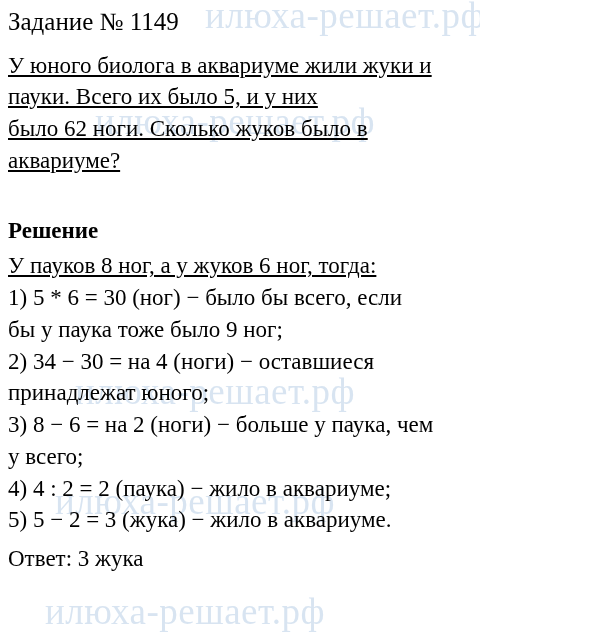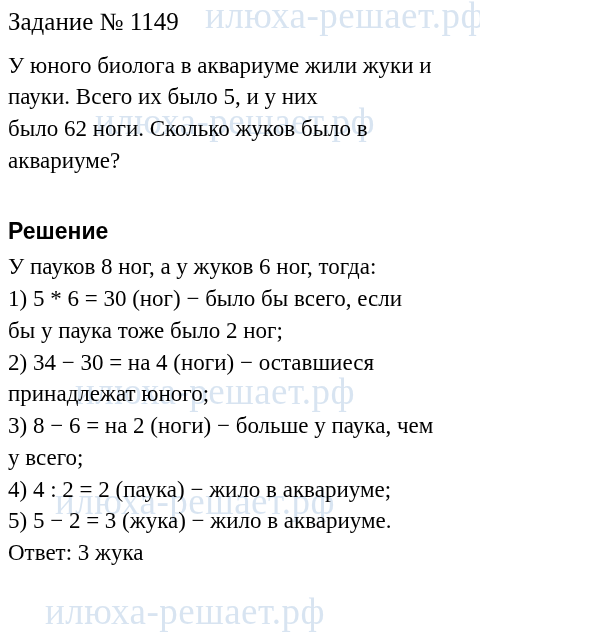--- a/index.html
+++ b/index.html
@@ -57,47 +57,48 @@
     font-weight: normal;
     margin: 0 0 14px 0;
     line-height: 1.1;
     font-family: "Liberation Serif", serif;
   }
   p.para {
     font-size: 23px;
     line-height: 1.38;
     margin: 0 0 0 0;
     font-family: "Liberation Serif", serif;
+    text-decoration: underline;
   }
   .problem {
     margin-bottom: 0;
   }
   .gap {
     height: 42px;
   }
   h2.subtitle {
     font-size: 23px;
     font-weight: bold;
     margin: 0 0 6px 0;
-    font-family: Liberation Sans, sans-serif;
+    font-family: Liberation Serif, serif;
   }
   ol.steps {
     list-style: none;
     margin: 0;
     padding: 0;
   }
   ol.steps li {
     font-size: 23px;
     line-height: 1.38;
     font-family: "Liberation Serif", serif;
   }
   .answer {
     font-size: 23px;
     line-height: 1.38;
-    margin-top: 0;
+    margin-top: 7px;
     font-family: "Liberation Serif", serif;
   }
 </style>
 </head>
 <body>
 
 <div class="page">
 
   <div class="watermarks">
     <div class="wm wm1">илюха-решает.рф</div>
@@ -119,21 +120,21 @@
     </div>
 
     <div class="gap"></div>
 
     <h2 class="subtitle">Решение</h2>
 
     <p class="para">У пауков 8 ног, а у жуков 6 ног, тогда:</p>
 
     <ol class="steps">
       <li>1) 5 * 6 = 30 (ног) − было бы всего, если</li>
-      <li>бы у паука тоже было 2 ног;</li>
+      <li>бы у паука тоже было 9 ног;</li>
       <li>2) 34 − 30 = на 4 (ноги) − оставшиеся</li>
       <li>принадлежат юного;</li>
       <li>3) 8 − 6 = на 2 (ноги) − больше у паука, чем</li>
       <li>у всего;</li>
       <li>4) 4 : 2 = 2 (паука) − жило в аквариуме;</li>
       <li>5) 5 − 2 = 3 (жука) − жило в аквариуме.</li>
     </ol>
 
     <p class="answer">Ответ: 3 жука</p>
 

